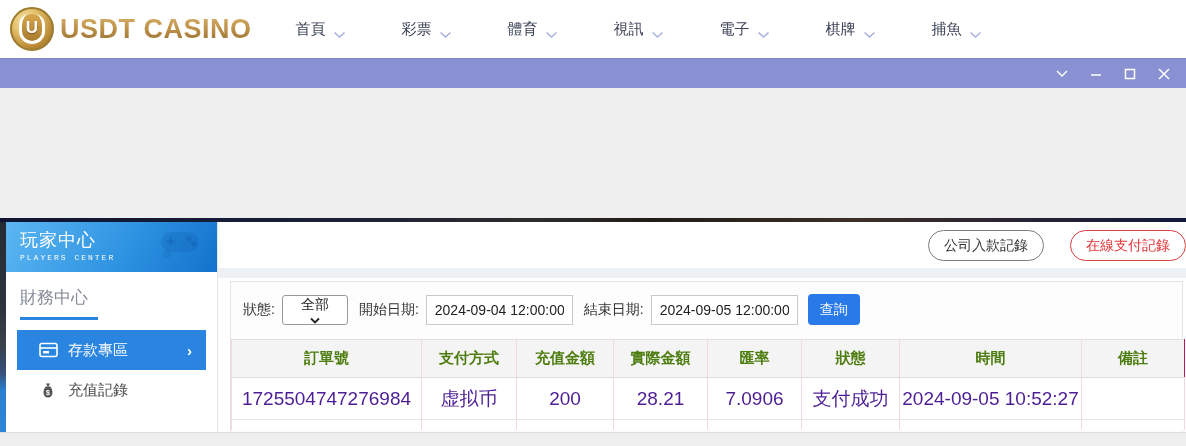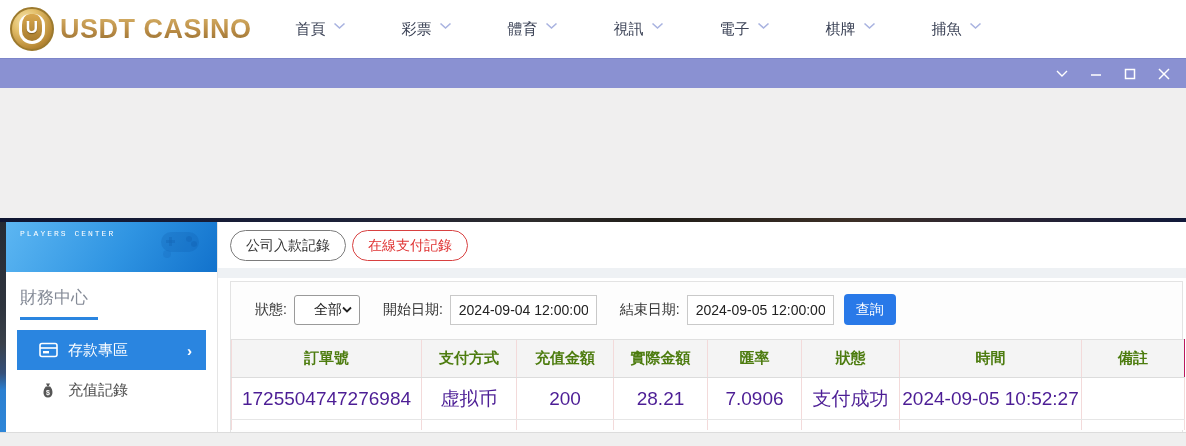--- a/index.html
+++ b/index.html
@@ -13,21 +13,21 @@
   .coin { width:44px; height:44px; border-radius:50%;
           background:radial-gradient(circle at 35% 30%, #f7e7b0 0%, #e3bf6a 35%, #b98a36 70%, #8a6224 100%);
           border:2px solid #9c7a2e; display:flex; align-items:center; justify-content:center; position:relative; }
   .coin-inner { width:26px; height:30px; border:3px solid #fff; border-top-width:2px; border-radius:0 0 14px 14px;
           color:#fff; font-weight:bold; font-size:17px; display:flex; align-items:center; justify-content:center;
           background:linear-gradient(180deg,#d9a84e,#a87c2e); text-shadow:0 1px 1px #7a5a1e; border-top:none; border-radius:12px 12px 14px 14px;}
   .brand-text { font-size:27px; font-weight:bold; letter-spacing:0.5px;
           background:linear-gradient(180deg,#d9b46a 0%, #b98b44 55%, #8f6a30 100%);
           -webkit-background-clip:text; background-clip:text; color:transparent; }
   .nav-menu { display:flex; margin-left:44px; gap:56px; }
-  .nav-item { display:flex; align-items:flex-start; gap:7px; font-size:15px; color:#3b4256; cursor:pointer; white-space:nowrap; }
+  .nav-item { display:flex; align-items:flex-end; gap:7px; font-size:15px; color:#3b4256; cursor:pointer; white-space:nowrap; }
   .nav-item svg { margin-top:2px; }
 
   
   .title-bar { height:30px; background:#8a91d2; border-top:1px solid #7d85c9; display:flex; align-items:center; justify-content:flex-end; padding-right:14px; }
   .win-controls { display:flex; align-items:center; gap:18px; }
   .win-btn { width:16px; height:16px; display:flex; align-items:center; justify-content:center; cursor:pointer; }
 
   
   .modal-blank { height:130px; background:#f0efef; }
 
@@ -47,30 +47,30 @@
   .sb-section { padding:14px 0 0 14px; font-size:17px; color:#848a96; }
   .sb-underline { width:78px; height:3px; background:#2a85e0; margin:8px 0 0 14px; }
   .sb-menu { margin-top:10px; }
   .sb-item { height:40px; margin:0 11px; display:flex; align-items:center; padding-left:21px; gap:10px; font-size:15px; color:#4c4c4c; cursor:pointer; position:relative; }
   .sb-item.active { background:#2a85e0; color:#fff; }
   .sb-icon { width:20px; display:flex; justify-content:center; }
   .sb-arrow { position:absolute; right:14px; font-size:15px; color:#fff; font-weight:bold; }
 
   
   .content { flex:1; background:#fff; overflow:hidden; }
-  .tabs { display:flex; gap:6px; padding:8px 0 0 12px; }
+  .tabs { display:flex; gap:26px; padding:8px 0 0 12px;justify-content:flex-end; }
   .tab { background:#fff; border:1px solid #7c7c7c; border-radius:16px; height:31px; padding:0 15px; font-size:14px; color:#333; cursor:pointer; font-family:inherit; }
   .tab.active-red { border-color:#d84040; color:#e03434; }
   .band2 { height:10px; background:#eef1f4; margin-top:7px; }
   .panel { margin:3px 3px 0 12px; border:1px solid #e3e3e3; background:#fdfdfd; height:300px; }
   .filters { display:flex; align-items:center; padding:12px 0 0 8px; gap:7px; font-size:14px; color:#333; }
-  .select { width:66px; height:30px; border:1px solid #9a9a9a; border-radius:3px; background:#fff; display:flex; align-items:center; justify-content:flex-end; padding:0 7px; cursor:pointer; font-size:14px; color:#222; }
+  .select { width:66px; height:30px; border:1px solid #9a9a9a; border-radius:3px; background:#fff; display:flex; align-items:center; justify-content:space-between; padding:0 7px; cursor:pointer; font-size:14px; color:#222;flex-direction:column; }
   .date-input { width:147px; height:30px; border:1px solid #c9c9c9; background:#fff; font-size:14px; color:#222; padding:0 8px; font-family:inherit; }
   .query-btn { width:52px; height:31px; background:#2979e8; color:#fff; border:none; border-radius:4px; font-size:14px; cursor:pointer; margin-left:3px; font-family:inherit; }
-  .filters label { margin-left:16px; }
+  .filters label { margin-left:4px; }
 
   table { width:99.5%; border-collapse:collapse; table-layout:fixed; margin-top:14px; background:#fff; }
   thead th { background:#f4f4f4; font-size:15px; font-weight:bold; color:#4d7c0f; height:38px; border-top:1px solid #e0e0e0; border-bottom:1px solid #dcdcdc; border-left:1px solid #f3dada; }
   thead th:last-child { border-right:1px solid #be185d; }
   tbody td { font-size:19px; color:#4c1d95; height:42px; text-align:center; border-bottom:1px solid #e6e6e6; border-left:1px solid #f3dada; }
   tbody td:last-child { border-right:1px solid #f3dada; }
   tbody tr.stub td { height:10px; border-bottom:none; }
 
   
   .bottom-strip { height:14px; background:#efefef; border-top:1px solid #dcdcdc; }
@@ -161,20 +161,21 @@
 
   <div class="modal-blank"></div>
 
   <div class="dark-band"></div>
 
   <div class="main">
     <div class="left-strip"></div>
 
     <aside class="sidebar">
       <div class="sb-header">
+        <div class="sb-title">玩家中心</div>
         <div class="sb-sub">PLAYERS CENTER</div>
         <span class="gamepad">
           <svg width="46" height="34" viewBox="0 0 46 34">
             <rect x="4" y="6" width="38" height="20" rx="10" fill="#0a50a0" opacity="0.35"></rect>
             <circle cx="32" cy="13" r="3" fill="#0a50a0" opacity="0.5"></circle>
             <circle cx="37" cy="18" r="3" fill="#0a50a0" opacity="0.5"></circle>
             <rect x="9" y="14" width="9" height="3" fill="#0a50a0" opacity="0.5"></rect>
             <rect x="12" y="11" width="3" height="9" fill="#0a50a0" opacity="0.5"></rect>
             <circle cx="10" cy="28" r="4" fill="#0a50a0" opacity="0.25"></circle>
           </svg>

